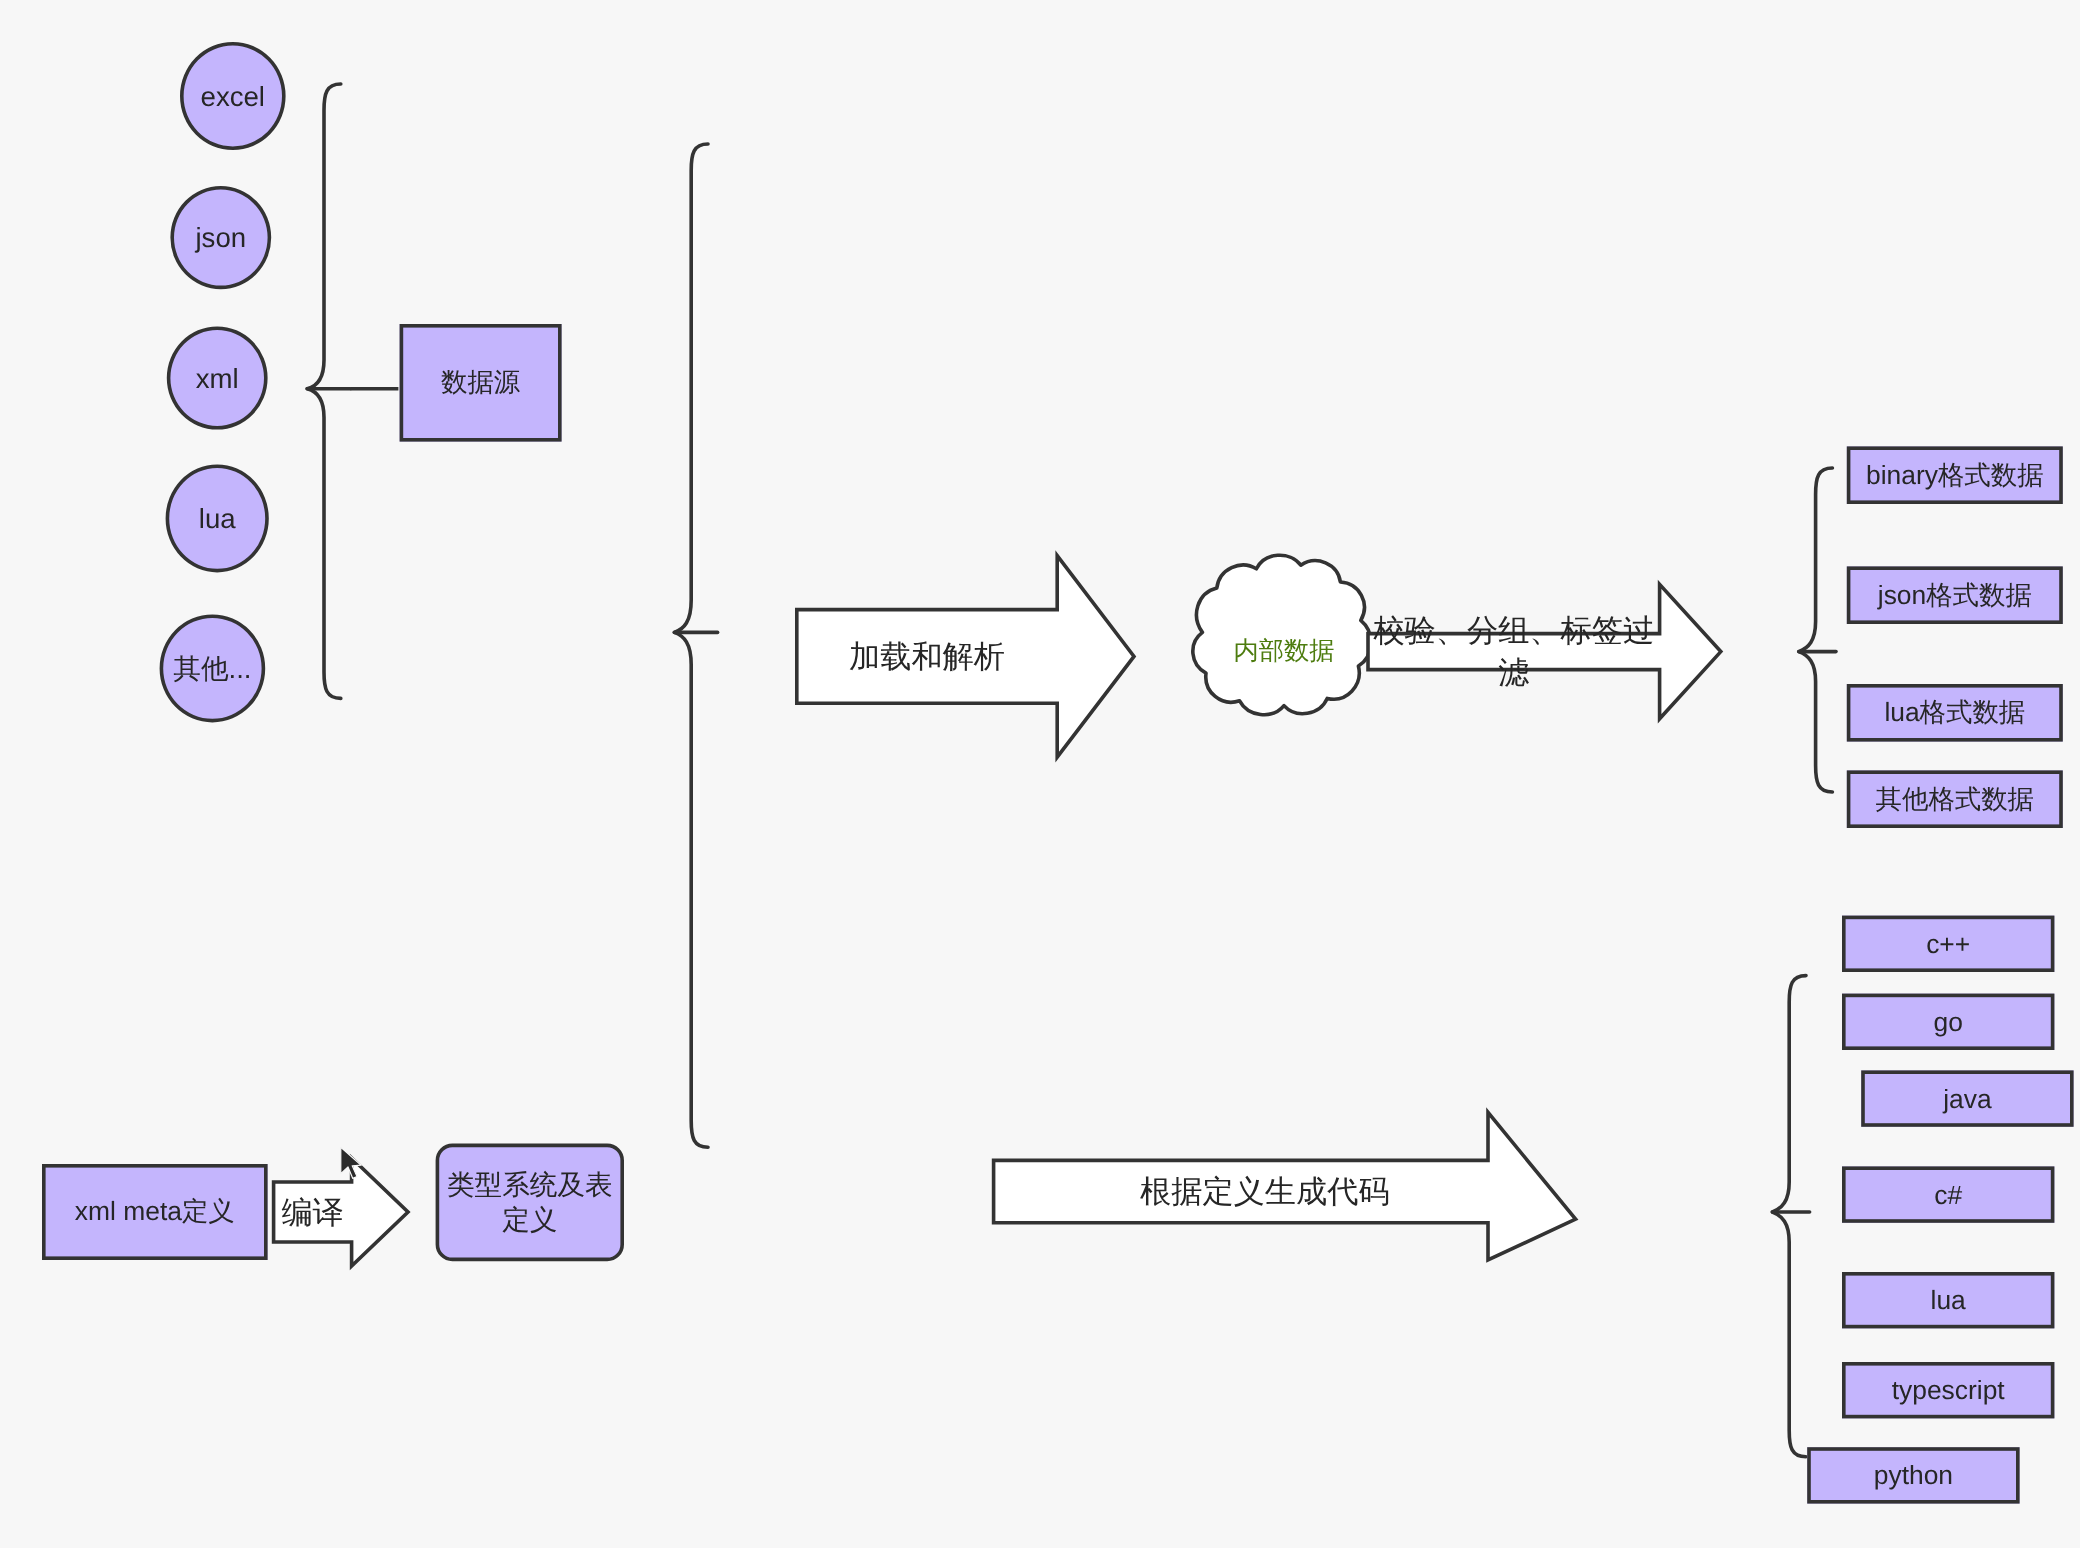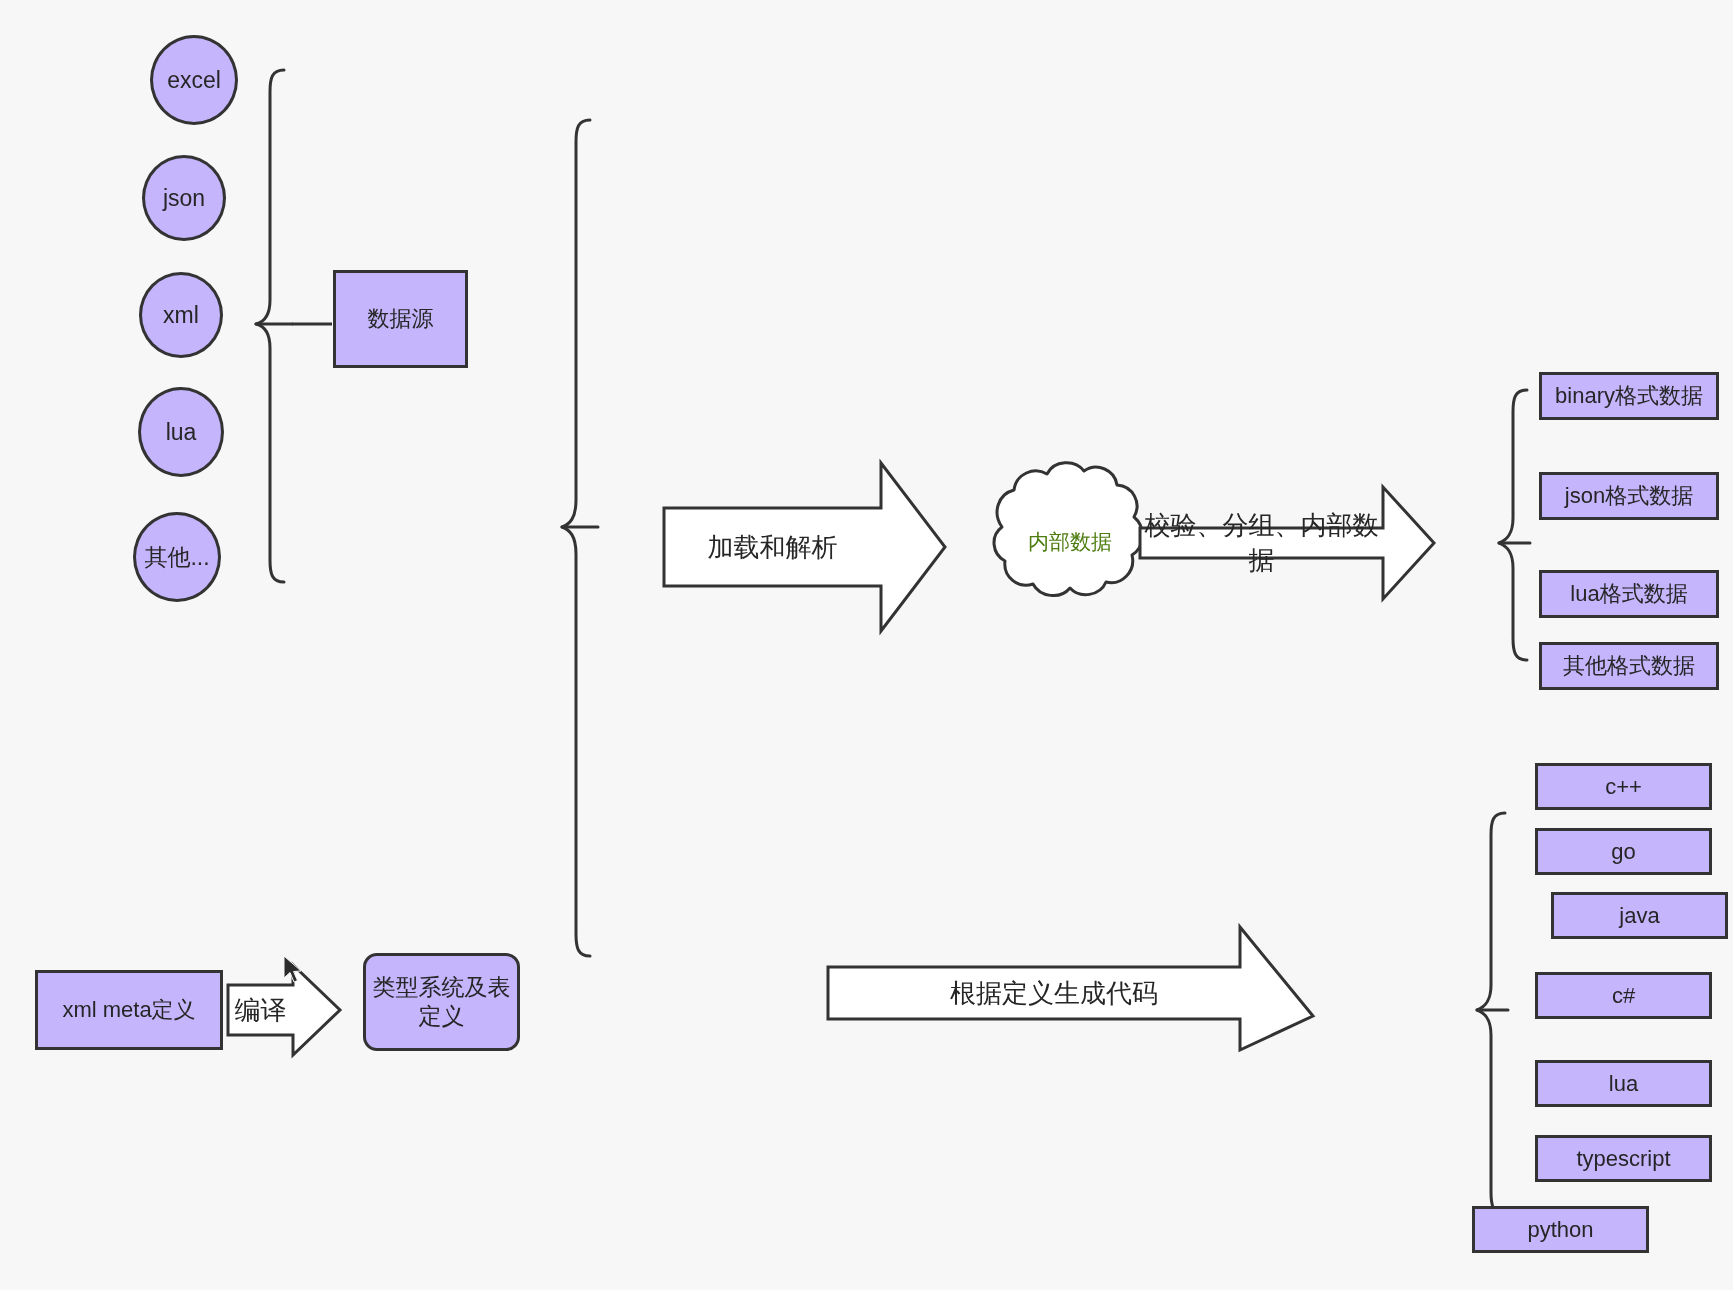--- a/index.html
+++ b/index.html
@@ -183,21 +183,21 @@
 
   <div class="arrow-label" style="left:664px; top:508px; width:217px; height:78px;">
     <span>加载和解析</span>
   </div>
 
   <div class="cloud-label" style="left:995px; top:512px; width:150px; height:60px;">
     <span>内部数据</span>
   </div>
 
   <div class="arrow-label" style="left:1140px; top:528px; width:243px; height:30px;">
-    <span>校验、分组、内部数据</span>
+    <span>校验、分组、标签过滤</span>
   </div>
 
   <div class="node rect-thin" style="left:1539px; top:372px; width:180px; height:48px;">
     <span>binary格式数据</span>
   </div>
 
   <div class="node rect-thin" style="left:1539px; top:472px; width:180px; height:48px;">
     <span>json格式数据</span>
   </div>
 
@@ -242,21 +242,21 @@
   </div>
 
   <div class="node rect-thin" style="left:1535px; top:1060px; width:177px; height:47px;">
     <span>lua</span>
   </div>
 
   <div class="node rect-thin" style="left:1535px; top:1135px; width:177px; height:47px;">
     <span>typescript</span>
   </div>
 
-  <div class="node rect-thin" style="left:1472px; top:1206px; width:177px; height:47px;">
+  <div class="node rect-thin" style="left:1506px; top:1206px; width:177px; height:47px;">
     <span>python</span>
   </div>
 
   <svg class="cursor" style="left:283px; top:955px;" width="22" height="32" viewBox="0 0 22 32" xmlns="http://www.w3.org/2000/svg">
     <path d="M 1 1 L 1 23 L 7 17.5 L 11 27 L 14.5 25.5 L 10.5 16.5 L 18 16 Z" fill="#2b2b2b" stroke="#f7f7f7" stroke-width="1" stroke-linejoin="round"></path>
   </svg>
 
 </div>
 
 </body></html>

